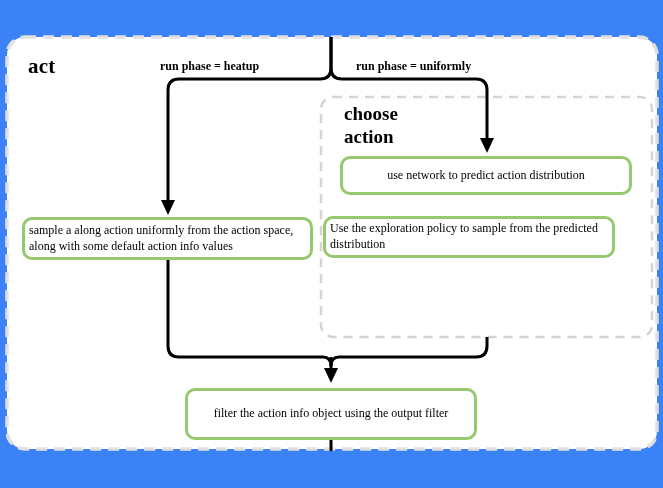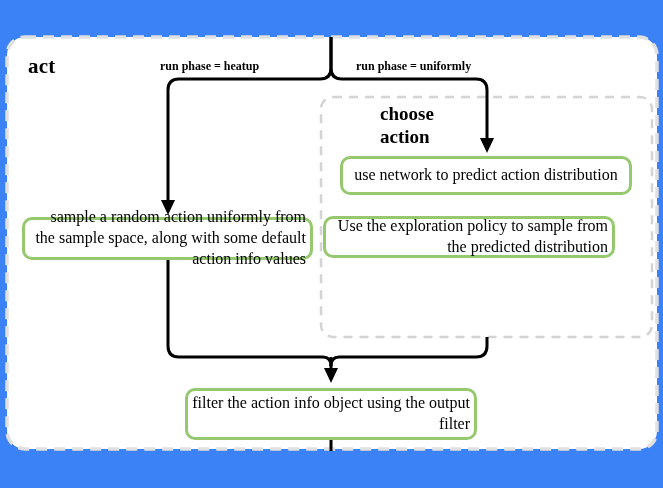--- a/index.html
+++ b/index.html
@@ -6,31 +6,31 @@
   .stage{
     position:relative;width:663px;height:488px;background:#3b82f6;overflow:hidden;
     font-family:Liberation Serif, serif;color:#000;padding-left:39px;
   }
   .stage svg{position:absolute;left:0;top:0;}
   .abs{position:absolute;}
   .diagram-title{
     left:28px;top:54px;font-size:21px;font-weight:bold;letter-spacing:.2px;
   }
   .group-title{
-    left:344px;top:102px;width:108px;font-size:19px;font-weight:bold;line-height:1.22;margin-left:36px;
+    left:344px;top:102px;width:108px;font-size:19px;font-weight:bold;line-height:1.22;
   }
   .branch-label{
     top:59px;font-size:12px;font-weight:bold;white-space:nowrap;
   }
   .branch-label.heatup{left:160px;width:146px;text-align:left;}
   .branch-label.training{left:356px;}
   .node{
     box-sizing:border-box;background:#fff;border:3px solid #96c96f;border-radius:10px;
-    display:flex;align-items:center;justify-content:center;text-align:right;
-    font-size:16px;line-height:1.3;padding:1px 4px;
+    display:flex;align-items:center;justify-content:center;text-align:left;
+    font-size:12px;line-height:1.3;padding:1px 4px;
   }
   .node-sample{left:22px;top:217px;width:291px;height:43px;}
   .node-network{left:340px;top:156px;width:292px;height:39px;}
   .node-explore{left:323px;top:216px;width:292px;height:42px;}
   .node-info{left:340px;top:277px;width:292px;height:43px;}
   .node-filter{left:185px;top:388px;width:292px;height:52px;}
 </style>
 </head>
 <body>
 
@@ -59,21 +59,21 @@
   </svg>
 
   <div class="abs diagram-title">act</div>
 
   <div class="abs branch-label heatup">run phase = heatup</div>
 
   <div class="abs branch-label training">run phase = uniformly</div>
 
   <div class="abs group-title">choose action</div>
 
-  <div class="abs node node-sample">sample a random action uniformly from the sample space, along with some default action info values</div>
+  <div class="abs node node-sample">sample a along action uniformly from the action space, along with some default action info values</div>
 
   <div class="abs node node-network">use network to predict action distribution</div>
 
   <div class="abs node node-explore">Use the exploration policy to sample from the predicted distribution</div>
 
 
   <div class="abs node node-filter">filter the action info object using the output filter</div>
 
 </div>
 

